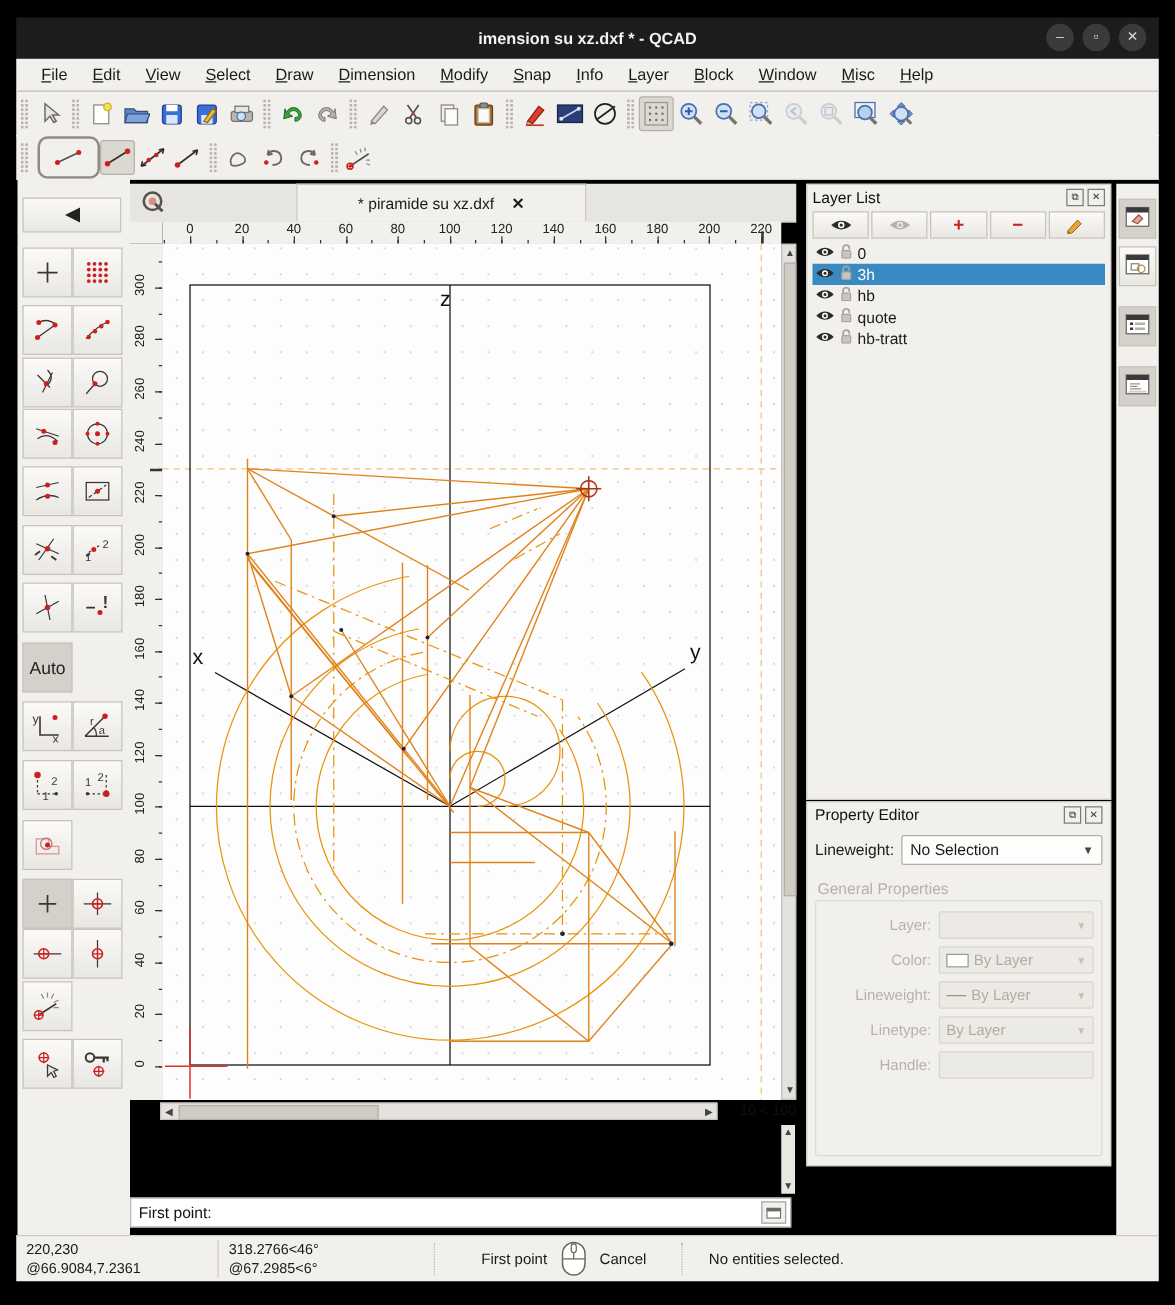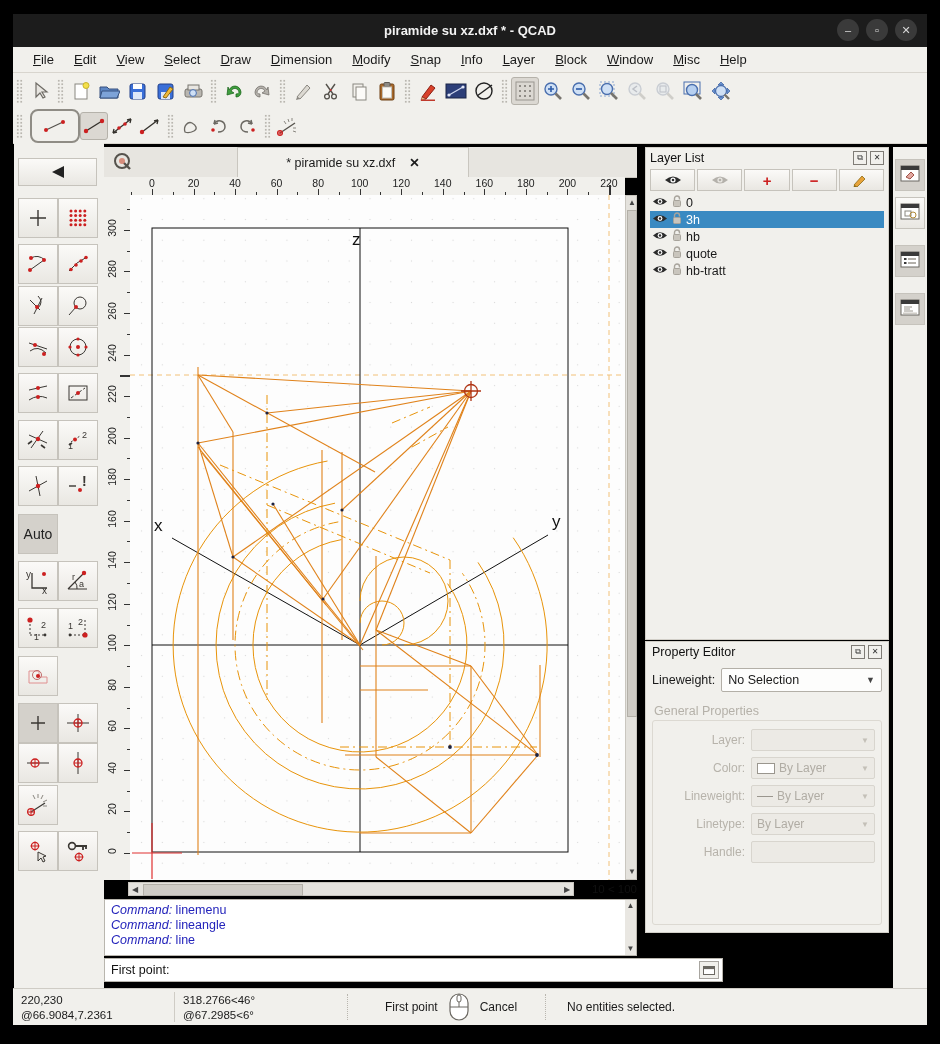--- a/index.html
+++ b/index.html
@@ -55,21 +55,21 @@
   #hscroll{left:128px;top:882px;width:446px;height:14px;}
   .sb-thumb{position:absolute;background:#cfccc6;border:1px solid #b3b0a8;}
   .sb-arrow{position:absolute;font-size:8px;color:#444;line-height:12px;text-align:center;width:12px;}
   #scroll-indicator{left:580px;top:883px;width:57px;font-size:11.5px;text-align:right;color:#111;}
   
   #cmd-history{left:104px;top:899px;width:533px;height:57px;background:#fff;border:1px solid #b9b6ae;
                box-sizing:border-box;padding:2px 6px;font-size:12.5px;color:#2323bb;}
   .cmd-line{margin:1px 0;}
   .cmd-prefix{font-style:italic;}
   #cmd-vscroll{left:625px;top:900px;width:11px;height:55px;background:#e9e7e2;}
-  #prompt-row{left:104px;top:958px;width:619px;height:24px;background:#fff;border:1px solid #b9b6ae;
+  #prompt-row{left:104px;top:958px;width:529px;height:24px;background:#fff;border:1px solid #b9b6ae;
               box-sizing:border-box;display:flex;align-items:center;}
   #prompt-label{font-size:12.5px;padding:0 4px 0 6px;color:#111;white-space:nowrap;}
   #prompt-input{flex:1;border:none;outline:none;font-size:12.5px;height:18px;font-family:"Liberation Sans",sans-serif;}
   #prompt-btn{width:18px;height:16px;margin-right:3px;border:1px solid #a8a5a0;background:#f1f0ec;
               display:flex;align-items:center;justify-content:center;}
   
   .panel-title{display:flex;align-items:center;font-size:12.5px;color:#111;}
   .panel-title .spacer{flex:1;}
   .mini-btn{width:12px;height:12px;border:1px solid #7f7c76;font-size:8px;line-height:11px;text-align:center;
             color:#333;margin-left:3px;background:#f1f0ec;}
@@ -107,21 +107,21 @@
   .st-sep{width:1px;height:30px;background:#cfccc5;}
   .st-dotsep{width:1px;height:26px;border-left:1px dotted #b9b6af;margin:0 6px;}
   svg text{font-family:"Liberation Sans",sans-serif;}
 </style>
 </head>
 <body>
 
 <div id="screen">
 
   <div class="abs" id="titlebar">
-    <span id="title-text">piramide su xz.dxf * - QCAD</span>
+    <span id="title-text">imension su xz.dxf * - QCAD</span>
     <div id="win-controls">
       <div class="win-btn">–</div>
       <div class="win-btn">▫</div>
       <div class="win-btn">✕</div>
     </div>
   </div>
 
   <div class="abs" id="menubar">
       <div class="menu-item"><u>F</u>ile</div>
       <div class="menu-item"><u>E</u>dit</div>
@@ -842,25 +842,20 @@
     <div class="sb-thumb" style="left:1px;top:14px;width:8px;height:505px;"></div>
     <div class="sb-arrow" style="bottom:1px;">▼</div>
   </div>
   <div class="abs sb" id="hscroll">
     <div class="sb-arrow" style="left:0;top:1px;width:12px;">◀</div>
     <div class="sb-thumb" style="left:14px;top:1px;width:158px;height:10px;"></div>
     <div class="sb-arrow" style="right:0;top:1px;width:12px;">▶</div>
   </div>
   <div class="abs" id="scroll-indicator">10 &lt; 100</div>
 
-  <div class="abs" id="cmd-history">
-      <div class="cmd-line"><span class="cmd-prefix">Command:</span><span> linemenu</span></div>
-      <div class="cmd-line"><span class="cmd-prefix">Command:</span><span> lineangle</span></div>
-      <div class="cmd-line"><span class="cmd-prefix">Command:</span><span> line</span></div>
-    </div>
   <div class="abs" id="cmd-vscroll">
     <div class="sb-arrow" style="top:0;width:11px;">▲</div>
     <div class="sb-arrow" style="bottom:0;width:11px;">▼</div>
   </div>
 
   <div class="abs" id="prompt-row">
     <span id="prompt-label">First point:</span>
     <input id="prompt-input" value="" style="">
     <div id="prompt-btn">
       <svg width="12" height="9">

